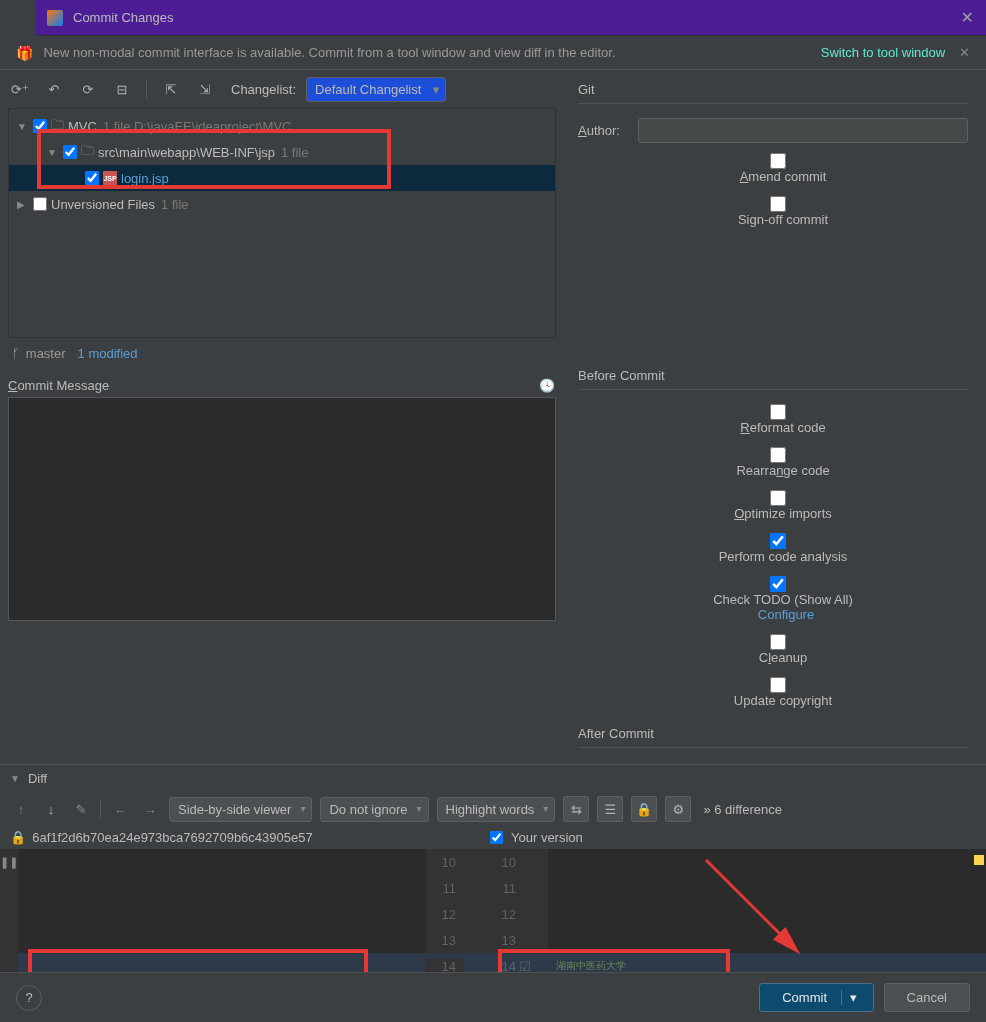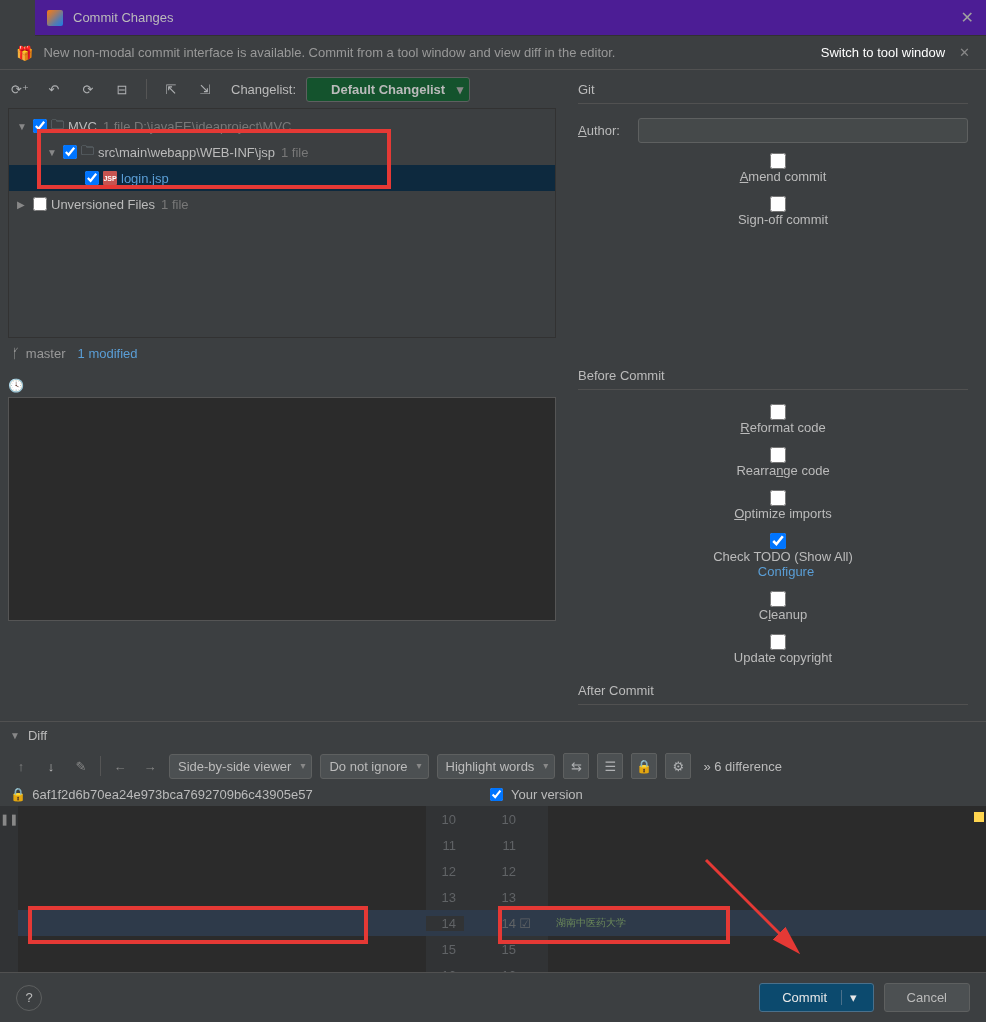--- a/index.html
+++ b/index.html
@@ -35,21 +35,21 @@
   height: 34px;
   background: #3c3f41;
   border-bottom: 1px solid #515151;
   display: flex;
   align-items: center;
   padding: 0 16px;
   color: #999;
 }
 .banner .gift-icon { color: #3592c4; margin-right: 10px; font-size: 14px; }
 .banner .banner-text { flex: 1; }
-.banner .banner-link { color: #ffffff; cursor: pointer; }
+.banner .banner-link { color: #5eead4; cursor: pointer; }
 .banner .banner-close { color: #888; margin-left: 14px; cursor: pointer; }
 
 .main-split {
   display: flex;
   height: 298px;
 }
 .left-panel {
   width: 564px;
   display: flex;
   flex-direction: column;
@@ -62,27 +62,26 @@
   gap: 10px;
 }
 .toolbar .tb-btn {
   width: 24px; height: 24px;
   display: flex; align-items: center; justify-content: center;
   color: #afb1b3; cursor: pointer;
 }
 .toolbar .sep { width: 1px; height: 20px; background: #555; margin: 0 2px; }
 .toolbar .changelist-label { color: #bbbbbb; margin-left: 4px; }
 .toolbar .changelist-dd {
-  background: #14532d;
+  background: #1d4ed8;
   border: 1px solid #5e6060;
-  padding: 4px 24px 4px 24px;
+  padding: 4px 24px 4px 8px;
   color: #bbbbbb;
   border-radius: 3px;
   position: relative;
-  font-weight: bold;
 }
 .toolbar .changelist-dd::after {
   content: "▾";
   position: absolute; right: 6px; top: 4px;
   color: #888;
 }
 
 .tree {
   flex: 1;
   background: #3c3f41;
@@ -450,37 +449,42 @@
     <div class="chk-row">
       <input type="checkbox" style="">
       <span>Sign-off commit</span>
     </div>
   </div>
 </div>
 
 <div style="display:flex">
   <div style="width:564px" class="commit-msg-section">
     <div class="commit-msg-header">
+      <span class="lbl"><span class="ul">C</span>ommit Message</span>
       <span class="history-icon">🕓</span>
     </div>
     <textarea class="commit-msg-area" style=""></textarea>
   </div>
   <div style="flex:1" class="before-commit-section">
     <div class="section-title">Before Commit</div>
     <div class="chk-row">
         <input type="checkbox" style="">
         <span><span class="ul">R</span>eformat code</span>
       </div>
     <div class="chk-row">
         <input type="checkbox" style="">
         <span>Rearra<span class="ul">n</span>ge code</span>
       </div>
     <div class="chk-row">
         <input type="checkbox" style="">
         <span><span class="ul">O</span>ptimize imports</span>
+      </div>
+    <div class="chk-row">
+        <input type="checkbox" checked="" style="">
+        <span>Perform code analysis</span>
       </div>
     <div class="chk-row">
         <input type="checkbox" checked="" style="">
         <span>Check TODO (Show All)</span>
         <span class="link">Configure</span>
       </div>
     <div class="chk-row">
         <input type="checkbox" style="">
         <span>C<span class="ul">l</span>eanup</span>
       </div>

